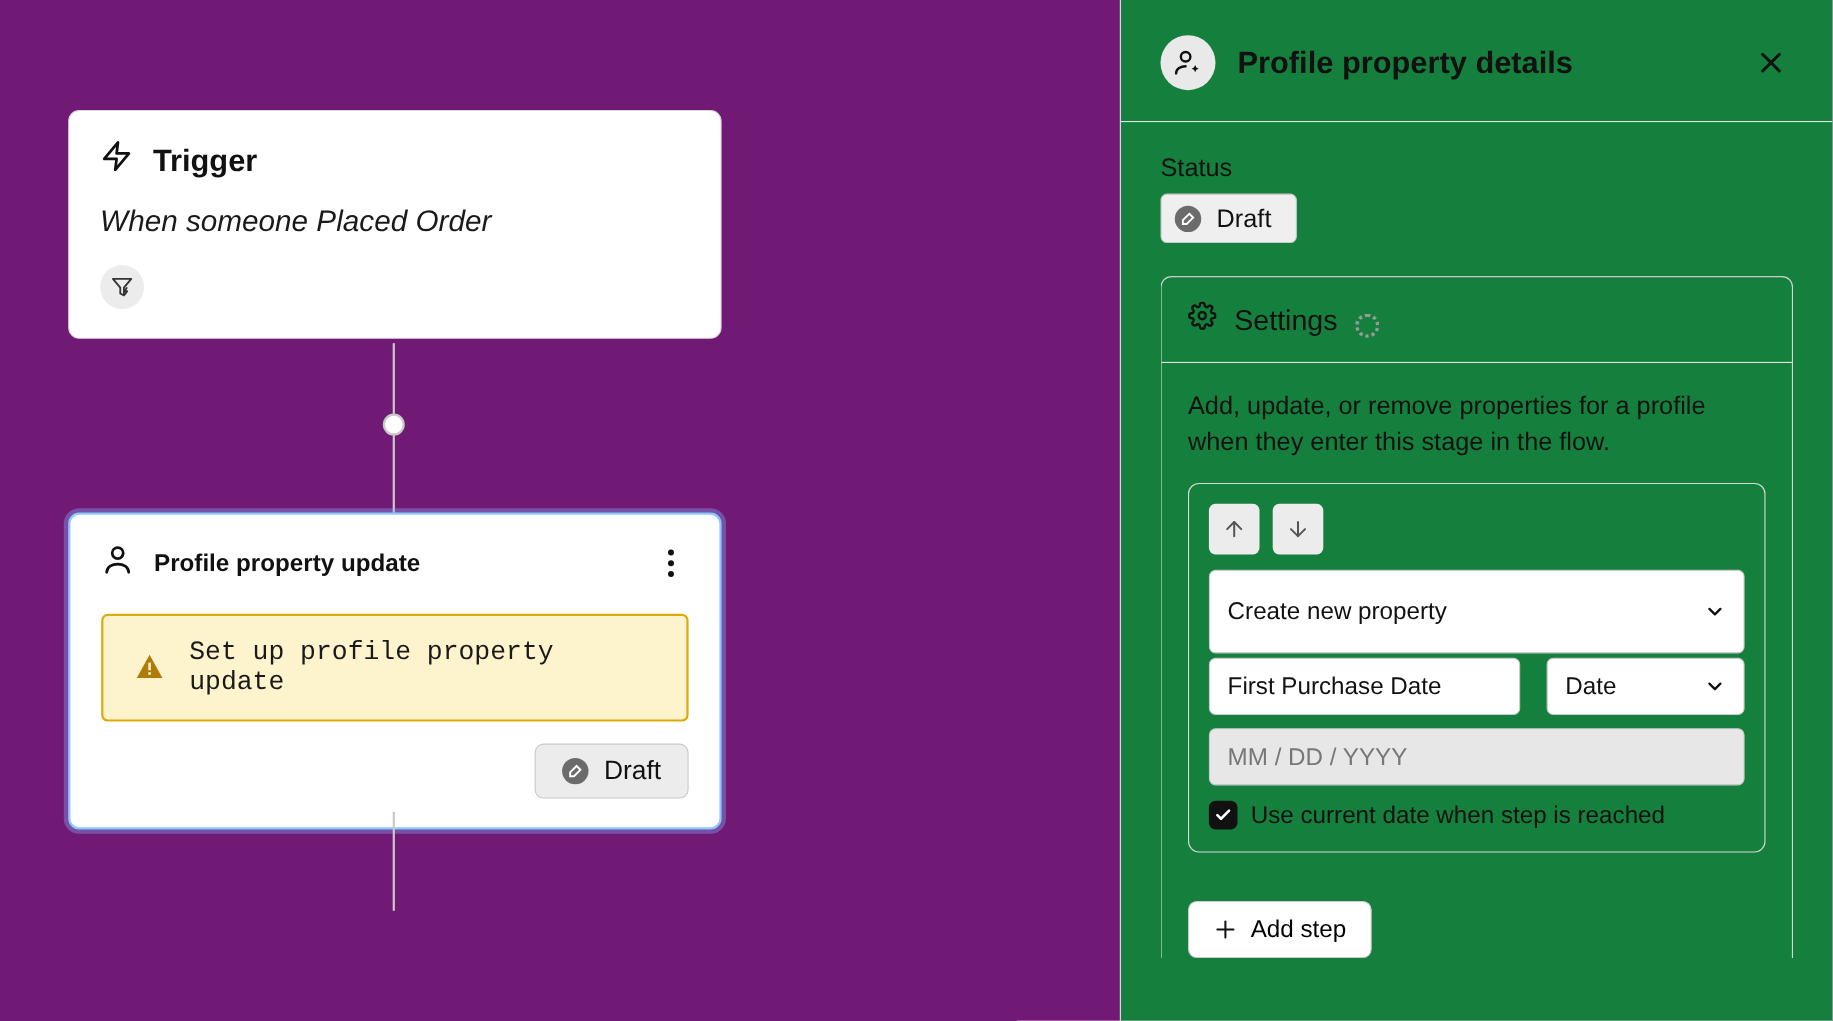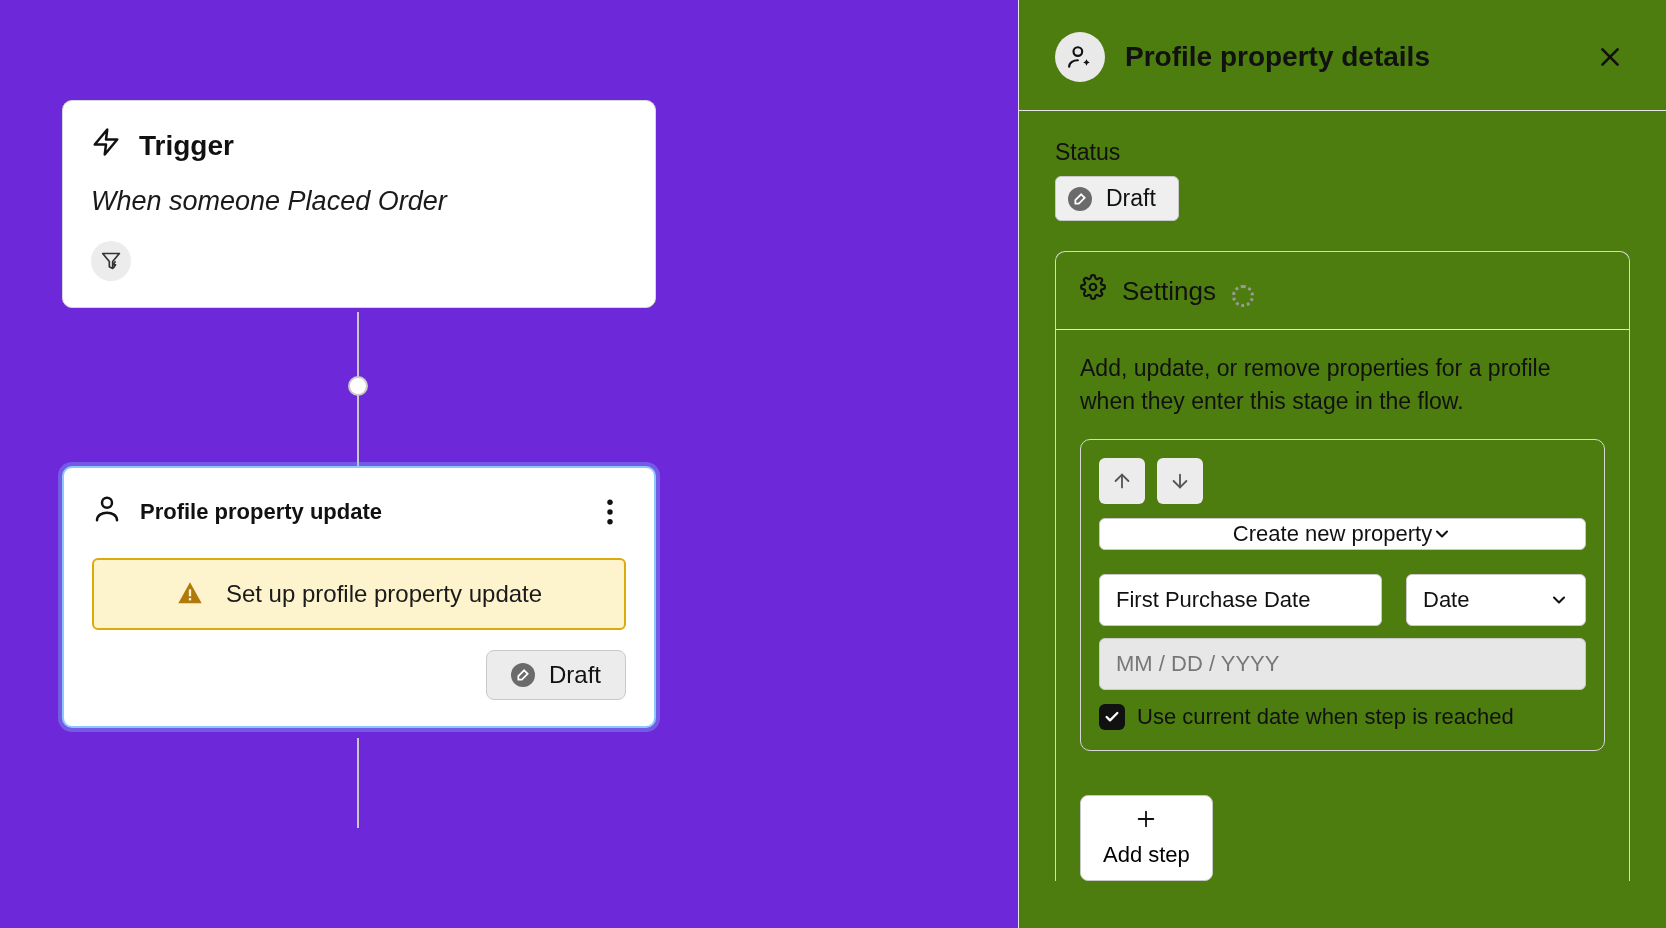--- a/index.html
+++ b/index.html
@@ -8,21 +8,21 @@
       font-family: -apple-system, BlinkMacSystemFont, "Segoe UI", Helvetica, Arial, sans-serif;
       color: #111;
       background: #fff;
       overflow: hidden;
     }
     .app { display: flex; width: 100%; height: 100%; }
 
     
     .canvas {
       flex: 1 1 auto;
-      background: #6d28d9;
+      background: #701a75;
       position: relative;
       overflow: hidden;
     }
 
     .node {
       position: absolute;
       background: #fff;
       border: 1px solid #d7d7d7;
       border-radius: 10px;
       padding: 26px 28px 26px 28px;
@@ -106,20 +106,21 @@
       border: 2px solid #dbab0c;
       border-radius: 6px;
       padding: 20px 28px;
       display: flex;
       align-items: center;
       gap: 22px;
       font-size: 24px;
       font-weight: 500;
       color: #1a1a1a;
       justify-content: center;
+      font-family: Liberation Mono, monospace;
     }
     .warn-banner svg { flex: 0 0 auto; }
 
     .status-pill-row {
       display: flex;
       justify-content: flex-end;
       margin-top: 20px;
     }
     .status-pill {
       display: inline-flex;
@@ -135,21 +136,21 @@
     .status-dot {
       width: 24px; height: 24px; border-radius: 50%;
       background: #6b6b6b;
       display: inline-flex; align-items: center; justify-content: center;
     }
 
     
     .side {
       flex: 0 0 648px;
       border-left: 1px solid #e4e4e4;
-      background: #4d7c0f;
+      background: #15803d;
       display: flex;
       flex-direction: column;
       overflow: hidden;
     }
 
     .side-header {
       display: flex;
       align-items: center;
       gap: 20px;
       padding: 32px 36px 28px 36px;
@@ -231,27 +232,27 @@
       border: none; border-radius: 6px;
       cursor: pointer;
       display:inline-flex;align-items:center;justify-content:center;
     }
 
     .select {
       width: 100%;
       border: 1px solid #c9c9c9;
       border-radius: 6px;
       background: #fff;
-      padding: 2px 16px;
-      font-size: 22px;
-      display: flex;
-      align-items: center;
-      justify-content: center;
+      padding: 24px 16px;
+      font-size: 22px;
+      display: flex;
+      align-items: center;
+      justify-content: space-between;
       cursor: pointer;
-      margin-bottom: 24px;
+      margin-bottom: 4px;
     }
     .row-two { display:flex; gap: 24px; margin-bottom: 12px; }
     .text-input {
       flex: 1;
       border: 1px solid #c9c9c9;
       border-radius: 6px;
       padding: 12px 16px;
       font-size: 22px;
       background: #fff;
       display: flex;
@@ -290,21 +291,20 @@
       display: inline-flex;
       align-items: center;
       gap: 12px;
       border: 1px solid #c9c9c9;
       background: #fff;
       border-radius: 8px;
       padding: 12px 22px;
       font-size: 22px;
       font-weight: 500;
       cursor: pointer;
-      flex-direction: column;
     }
     .chev { flex: 0 0 auto; }
   </style>
 </head>
 <body>
 
 <div class="app">
 
   <div class="canvas">
 

